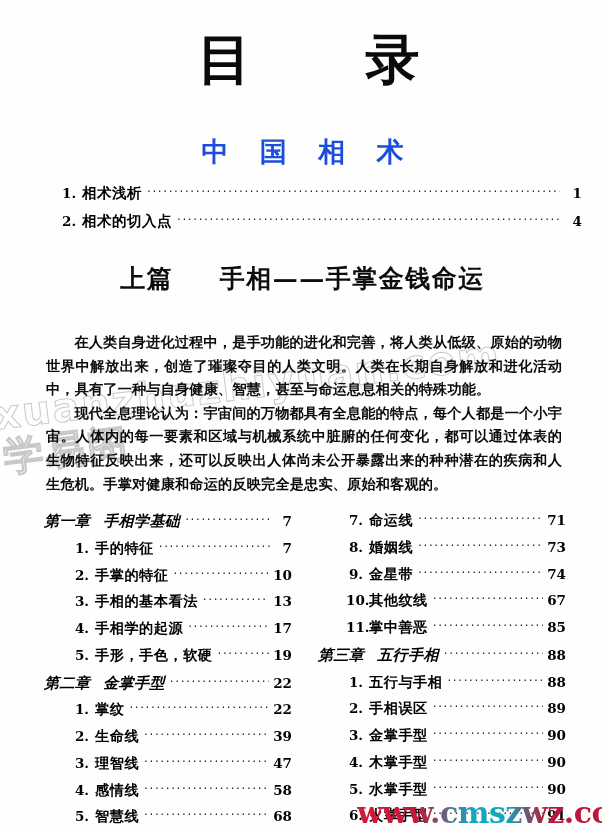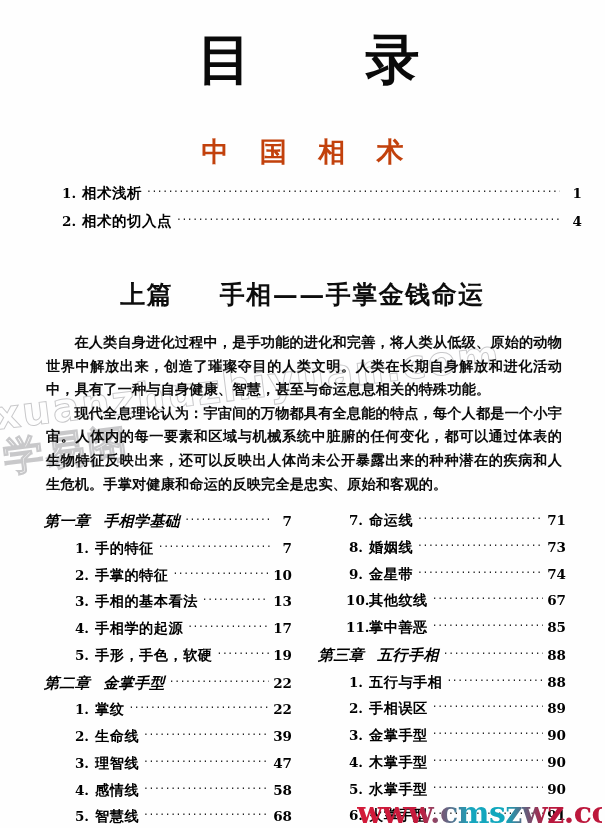--- a/index.html
+++ b/index.html
@@ -66,29 +66,29 @@
     position: absolute;
     left: 0;
     right: 0;
     top: 134px;
     text-align: center;
     font-size: 27px;
     font-weight: bold;
     letter-spacing: 11px;
     text-indent: 11px;
     font-family: "DejaVu Serif", "Liberation Serif", serif;
-    color: #c2410c;
+    color: #1d4ed8;
   }
 
   
   .part-header {
     position: absolute;
     left: 0;
     right: 0;
-    top: 278px;
+    top: 262px;
     text-align: center;
     font-size: 25px;
     font-weight: bold;
     letter-spacing: 1.5px;
     font-family: "DejaVu Serif", "Liberation Serif", serif;
     color: #0d0d0d;
   }
   .part-header .ph-gap { display: inline-block; width: 26px; }
 
   

